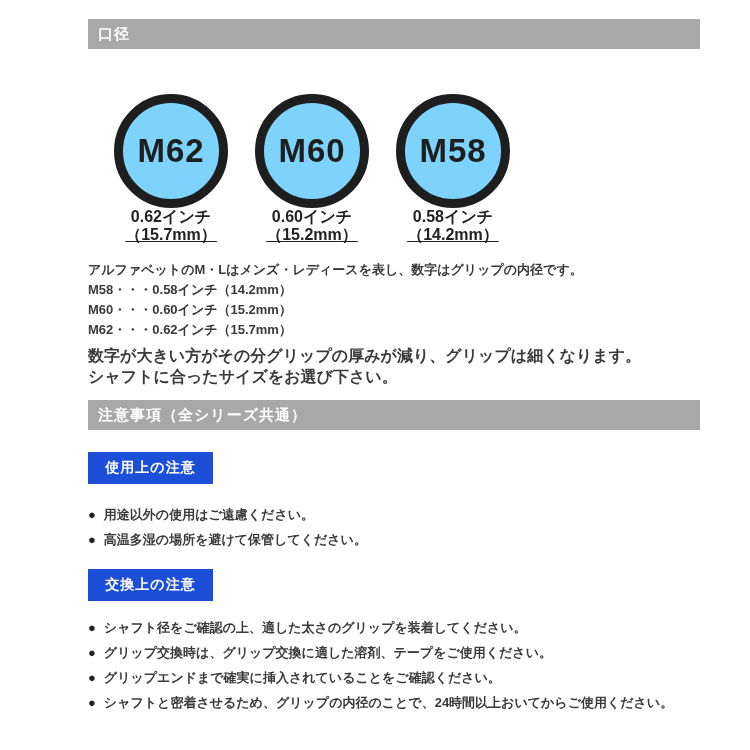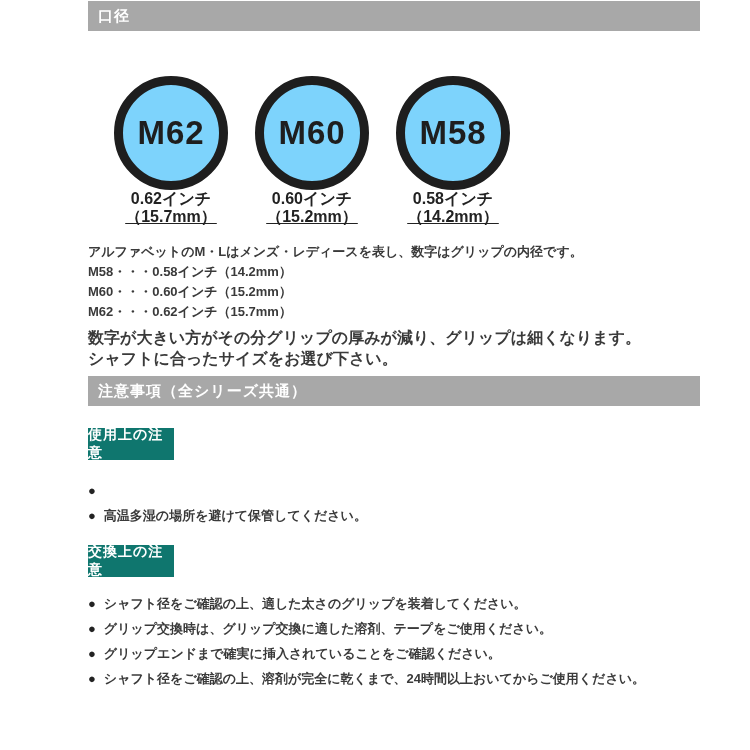--- a/index.html
+++ b/index.html
@@ -7,31 +7,31 @@
   body {
     width: 750px; height: 750px;
     font-family: "Liberation Sans", "DejaVu Sans", sans-serif;
     color: #383838;
     overflow: hidden;
   }
   .page { width: 750px; height: 750px; background: #ffffff; position: relative; }
   .content { margin-left: 88px; width: 612px; }
 
   .section-bar {
-    margin-top: 1px;
+    margin-top: 19px;
     height: 30px;
     background: #a8a8a8;
     color: #ffffff;
     font-size: 15px;
     font-weight: bold;
     line-height: 30px;
     padding-left: 10px;
     letter-spacing: 1px;
   }
-  .section-bar.bar2 { margin-top: 7px; }
+  .section-bar.bar2 { margin-top: 13px; }
 
   
   .circles-row {
     margin-top: 45px;
     margin-left: 26px;
     display: flex;
     gap: 27px;
   }
   .size-col { width: 114px; display: flex; flex-direction: column; align-items: center; }
   .circle {
@@ -52,22 +52,22 @@
 
   
   .desc-block { margin-top: 16px; }
   .desc-line { font-size: 13px; font-weight: bold; line-height: 20px; color: #3a3a3a; }
   .note-block { margin-top: 5px; }
   .note-line { font-size: 16px; font-weight: bold; line-height: 21px; color: #3a3a3a; }
 
   
   .red-btn {
     margin-top: 22px;
-    width: 86px; height: 32px;
-    background: #0f766e;
+    width: 125px; height: 32px;
+    background: #1d4ed8;
     color: #ffffff;
     font-size: 14px;
     font-weight: bold;
     display: flex; align-items: center; justify-content: center;
     letter-spacing: 1px;
   }
   .red-btn.btn2 { margin-top: 20px; }
 
   
   .bullets { margin-top: 22px; }
@@ -131,20 +131,21 @@
       </div>
 
     <div class="section-bar bar2">注意事項（全シリーズ共通）</div>
 
     <div class="red-btn btn1">使用上の注意</div>
 
     <div class="bullets group1">
 
         <div class="bullet-row">
           <span class="bullet-dot">●</span>
+          <span class="bullet-text">用途以外の使用はご遠慮ください。</span>
         </div>
 
         <div class="bullet-row">
           <span class="bullet-dot">●</span>
           <span class="bullet-text">高温多湿の場所を避けて保管してください。</span>
         </div>
       </div>
 
     <div class="red-btn btn2">交換上の注意</div>
 
@@ -160,18 +161,18 @@
           <span class="bullet-text">グリップ交換時は、グリップ交換に適した溶剤、テープをご使用ください。</span>
         </div>
 
         <div class="bullet-row">
           <span class="bullet-dot">●</span>
           <span class="bullet-text">グリップエンドまで確実に挿入されていることをご確認ください。</span>
         </div>
 
         <div class="bullet-row">
           <span class="bullet-dot">●</span>
-          <span class="bullet-text">シャフト径をご確認の上、溶剤が完全に乾くまで、24時間以上おいてからご使用ください。</span>
+          <span class="bullet-text">シャフトと密着させるため、グリップの内径のことで、24時間以上おいてからご使用ください。</span>
         </div>
       </div>
 
   </div>
 </div>
 
 </body></html>

